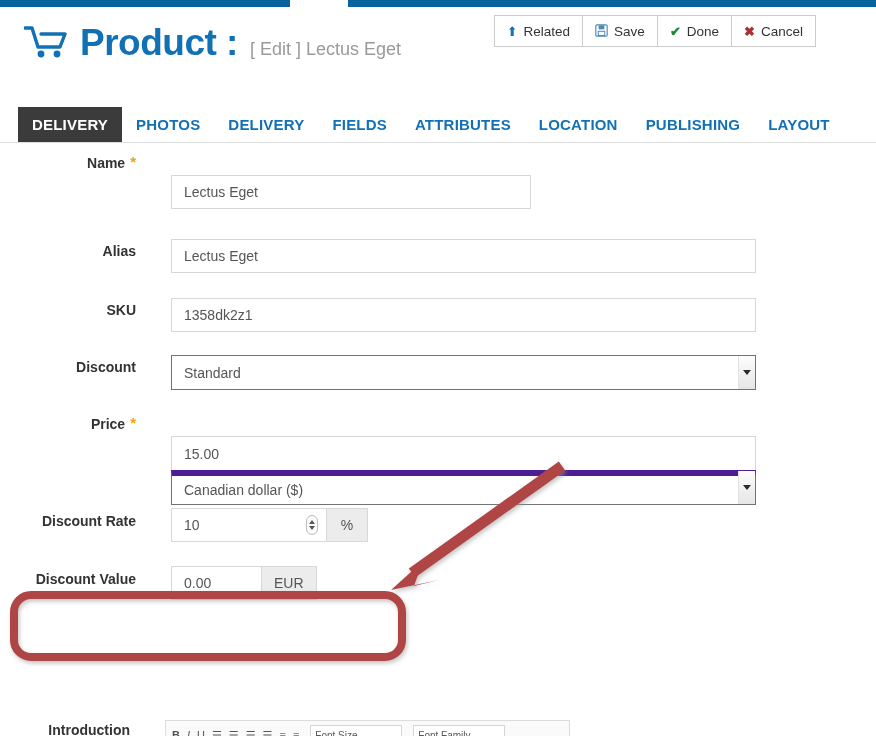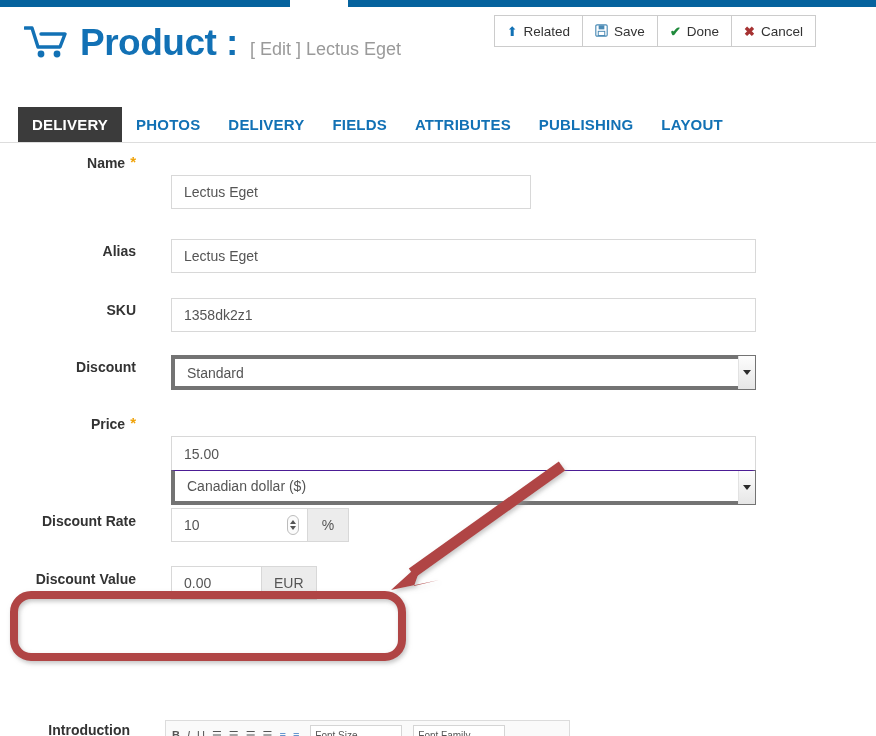--- a/index.html
+++ b/index.html
@@ -176,21 +176,21 @@
     padding: 0 12px;
     outline: none;
     display: block;
   }
   .w-name { width: 360px; }
   .w-full { width: 585px; }
 
   .sel {
     width: 585px;
     height: 35px;
-    border: 4px solid #737373;
+    border: 1px solid #737373;
     background: #ffffff;
     font-family: "Liberation Sans", sans-serif;
     font-size: 14px;
     color: #555555;
     padding: 0 12px;
     outline: none;
     display: block;
     -webkit-appearance: none;
     appearance: none;
     position: relative;
@@ -238,21 +238,21 @@
     line-height: 1;
   }
   .cat-caret {
     margin-left: 10px;
     color: #777777;
     font-size: 9px;
   }
 
   
   .price-stack .txt { border-bottom: none; }
-  .price-stack .sel-wrap .sel { border-top: 1px solid #4c1d95; }
+  .price-stack .sel-wrap .sel { border-top: 6px solid #4c1d95; }
 
   
   .igroup { display: flex; }
   .igroup .txt {
     border-right: none;
   }
   .igroup .addon {
     height: 34px;
     min-width: 42px;
     padding: 0 12px;
@@ -395,20 +395,21 @@
     </div>
   </div>
 </div>
 
 <div class="tabbar">
   <div class="tab active">DELIVERY</div>
   <div class="tab">PHOTOS</div>
   <div class="tab">DELIVERY</div>
   <div class="tab">FIELDS</div>
   <div class="tab">ATTRIBUTES</div>
+  <div class="tab">LOCATION</div>
   <div class="tab">PUBLISHING</div>
   <div class="tab">LAYOUT</div>
 </div>
 
 <div class="form">
 
   <div class="row" style="height:82px;">
     <div class="label-col">
       <span>Name</span><span class="req">*</span>
     </div>
@@ -461,21 +462,21 @@
     </div>
   </div>
 
   <div class="row" style="height:58px;">
     <div class="label-col" style="padding-top:17px;padding-left:26px;">
       <span>Discount Rate</span>
     </div>
     <div class="field-col" style="padding-top:12px;">
       <div class="igroup">
         <div class="spin-holder">
-          <input class="txt" style="width: 136px;" type="text" value="10">
+          <input class="txt" style="width: 155px;" type="text" value="10">
           <span class="spinner">
             <span class="up"></span>
             <span class="dn"></span>
           </span>
         </div>
         <div class="addon">%</div>
       </div>
     </div>
   </div>
 

